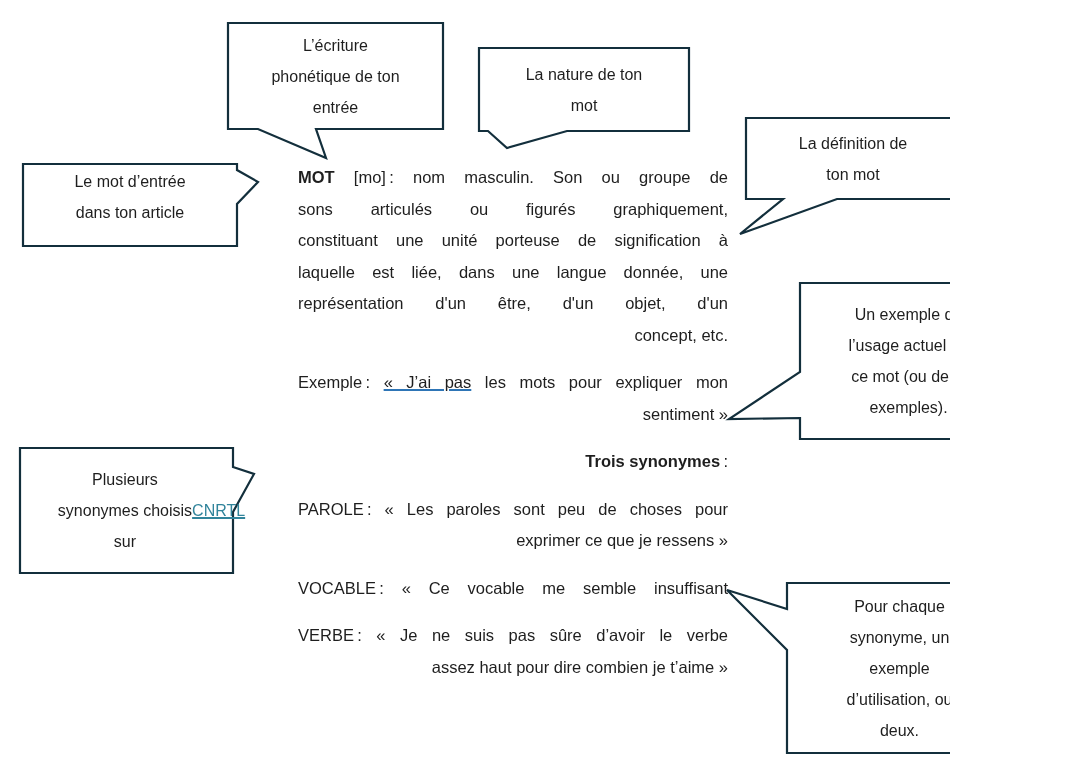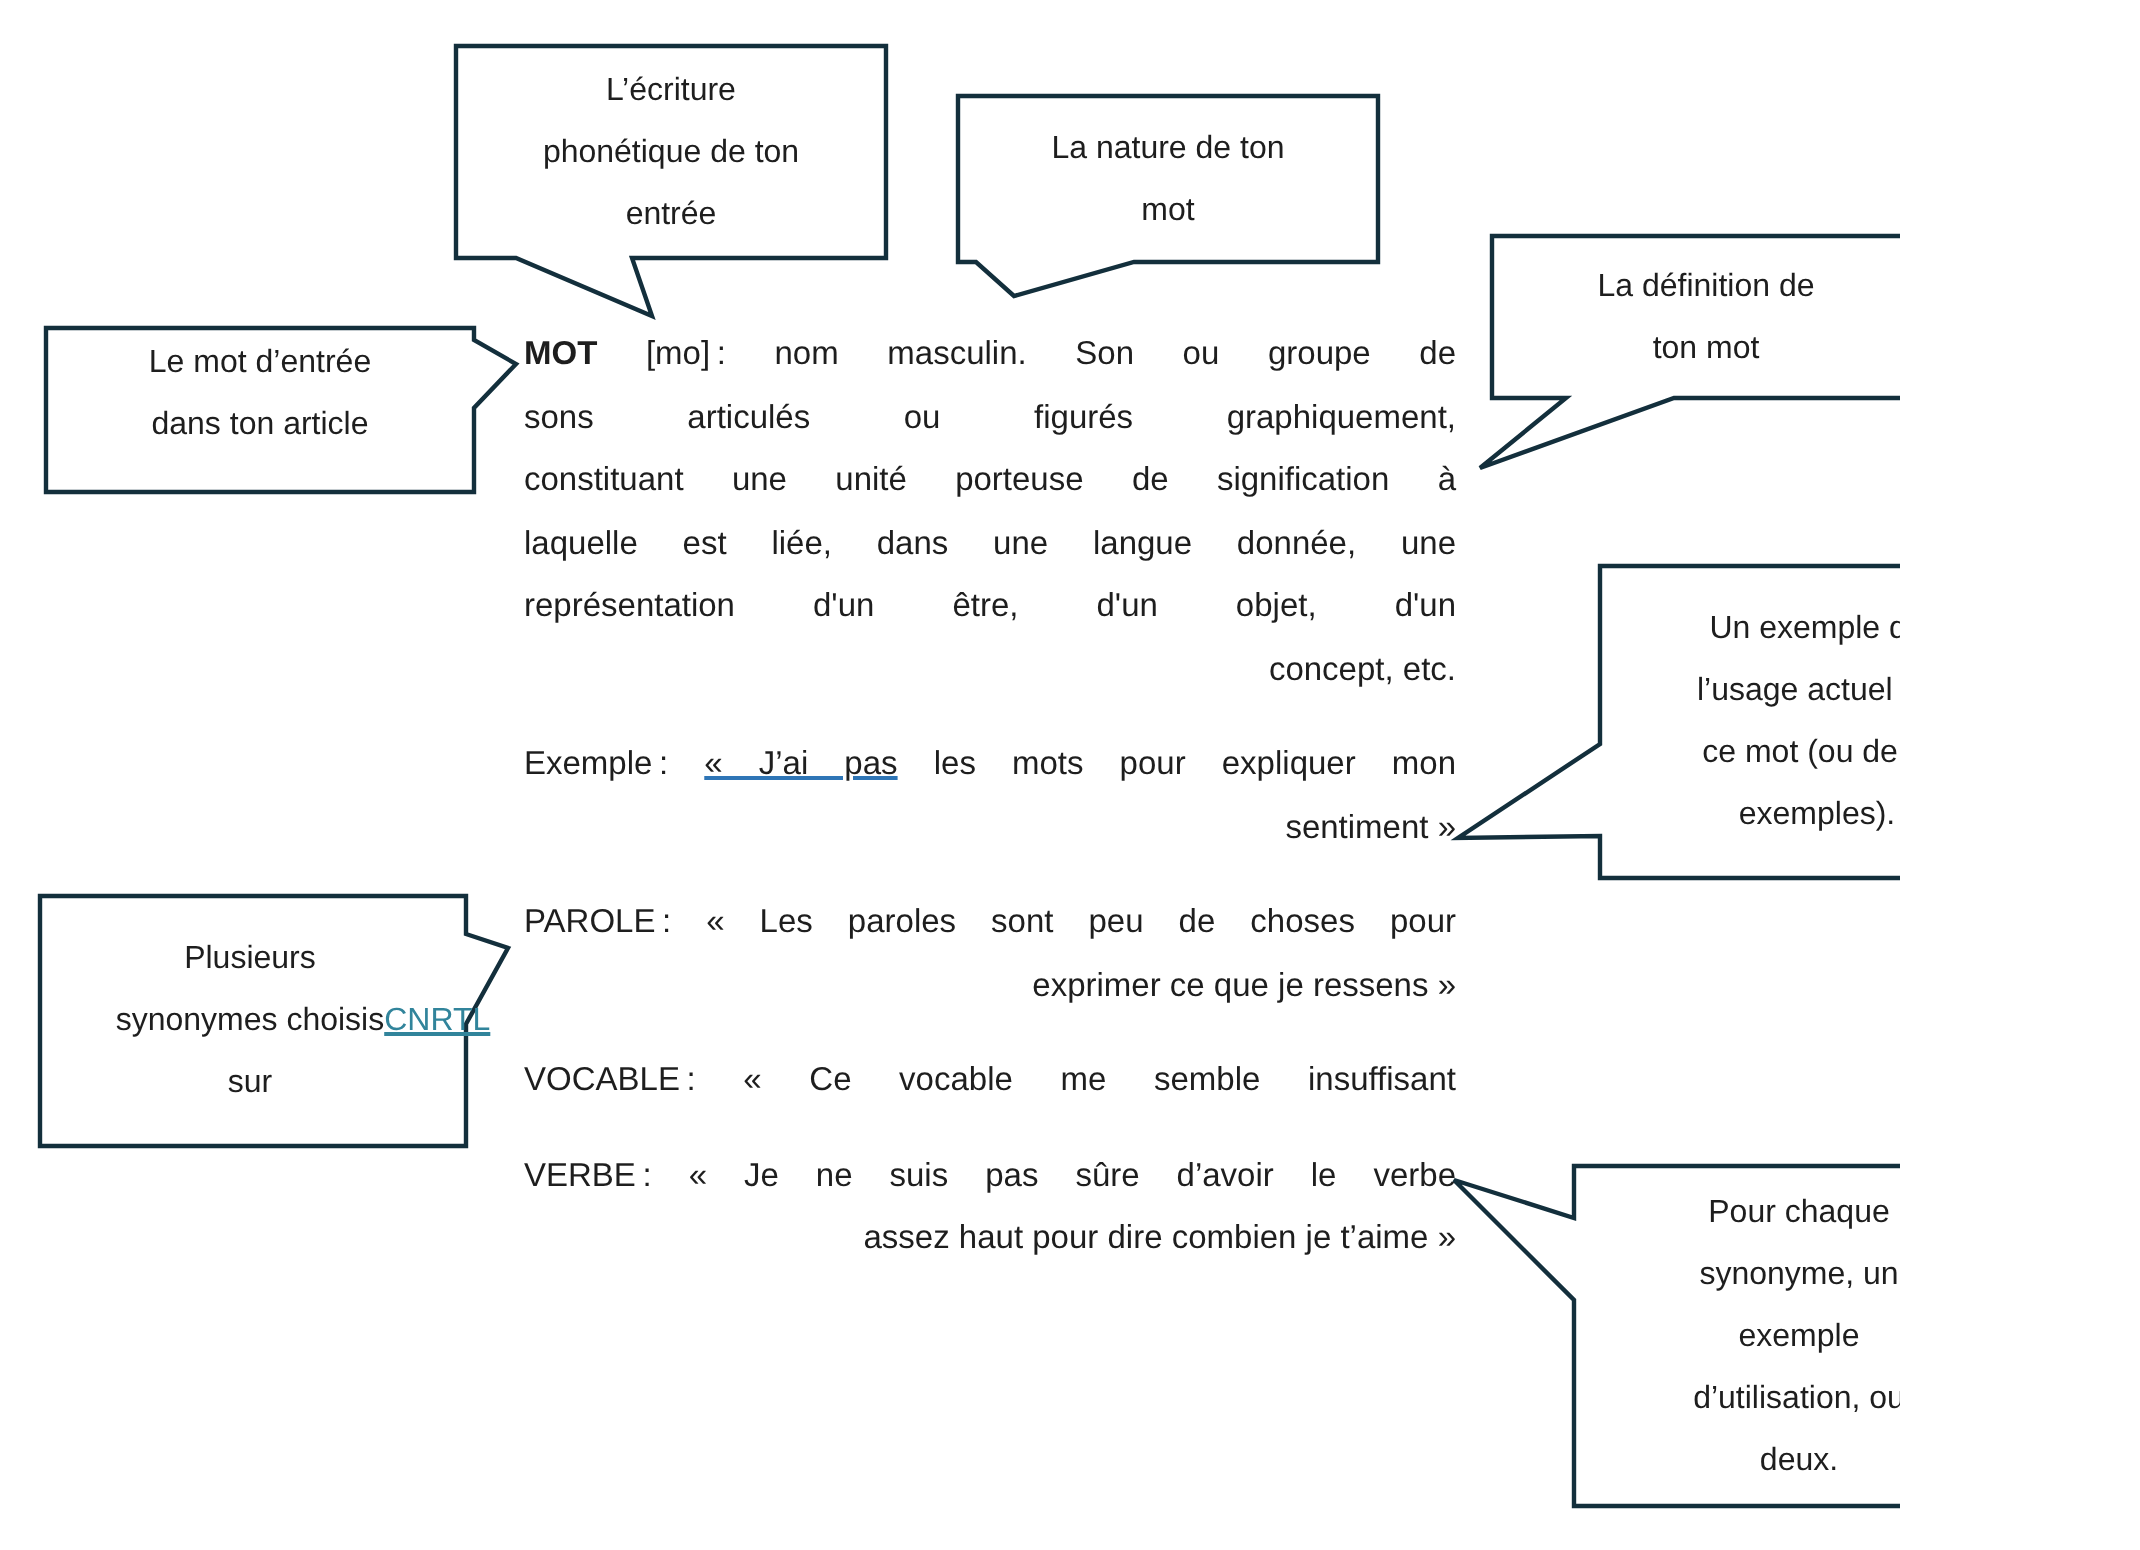--- a/index.html
+++ b/index.html
@@ -26,21 +26,21 @@
   }
   .callout-text a{color:var(--link);text-decoration:underline;text-decoration-thickness:1.5px;}
 
   
   .article{
     position:absolute;left:262px;top:162px;width:466px;z-index:2;
     font-size:16.5px;line-height:31.5px;color:var(--text);
   }
   .para{margin:0 0 16px 0;}
   .ln{text-align:right;}
-  .ln.just{text-align:justify;text-align-last:justify;}
+  .ln.just{text-align:justify;text-align-last:justify;margin-left:36px;}
   .b{font-weight:bold;}
   .u-ex{text-decoration:underline;text-decoration-color:var(--uline);text-decoration-thickness:2px;}
 </style>
 </head>
 <body>
 
 <div class="page">
 
   <svg class="bubbles" width="1070" height="775" viewBox="0 0 1070 775">
     <path d="M228 23 H443 V129 H316 L326 158 L258 129 H228 Z"></path>
@@ -91,20 +91,23 @@
       <div class="ln just">laquelle est liée, dans une langue donnée, une</div>
       <div class="ln just">représentation d'un être, d'un objet, d'un</div>
       <div class="ln">concept, etc.</div>
     </div>
 
     <div class="para">
       <div class="ln just"><span>Exemple : </span><span class="u-ex">«&nbsp;J’ai pas</span><span> les mots pour expliquer mon</span></div>
       <div class="ln">sentiment&nbsp;»</div>
     </div>
 
+    <div class="para">
+      <div class="ln"><span class="b">Trois synonymes</span><span> :</span></div>
+    </div>
 
     <div class="para">
       <div class="ln just">PAROLE : «&nbsp;Les paroles sont peu de choses pour</div>
       <div class="ln">exprimer ce que je ressens&nbsp;»</div>
     </div>
 
     <div class="para">
       <div class="ln just">VOCABLE : «&nbsp;Ce vocable me semble insuffisant</div>
     </div>
 

